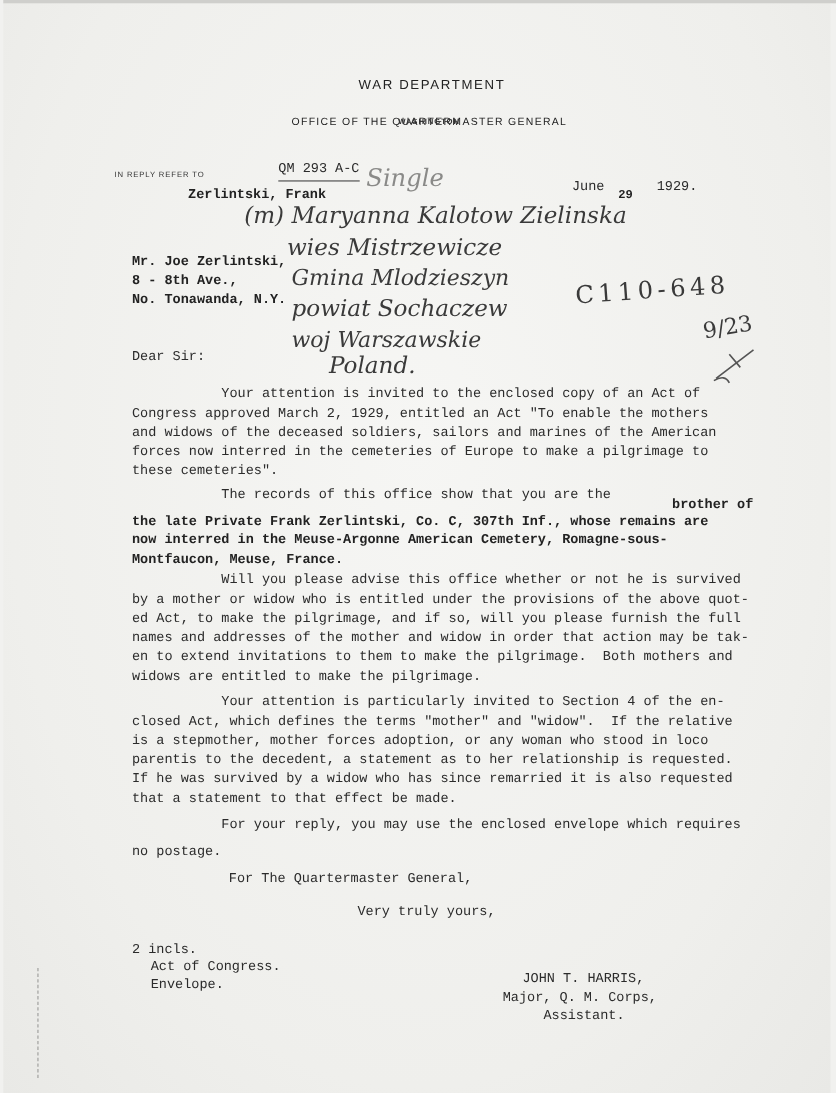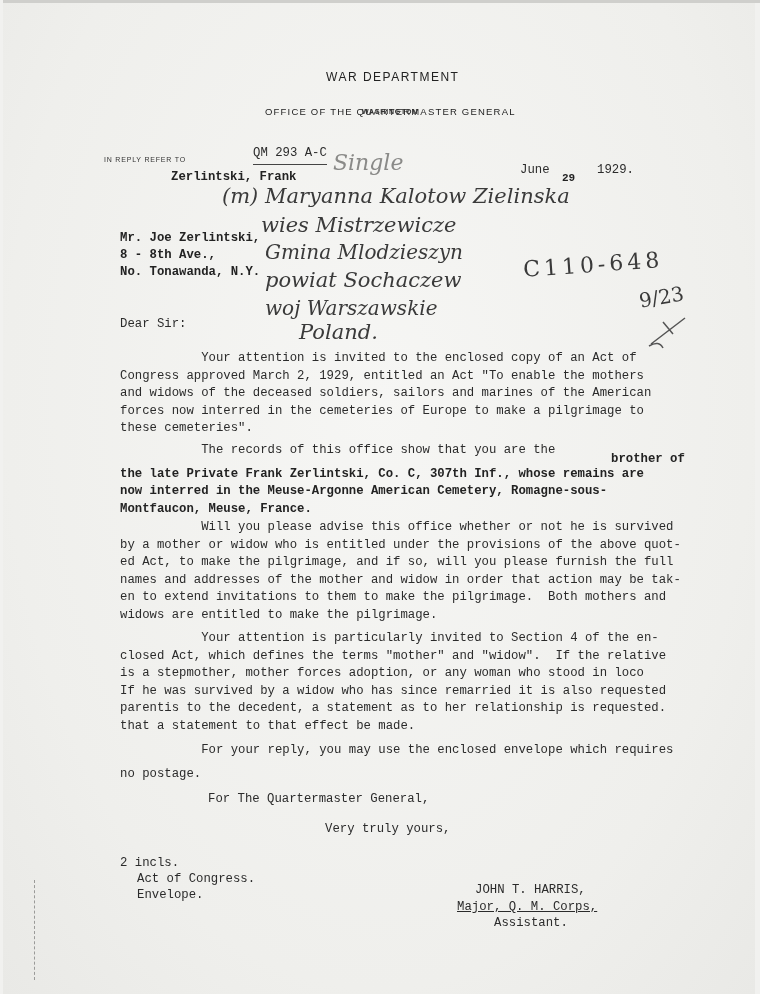--- a/index.html
+++ b/index.html
@@ -86,33 +86,33 @@
     <span class="line">ed Act, to make the pilgrimage, and if so, will you please furnish the full</span>
     <span class="line">names and addresses of the mother and widow in order that action may be tak-</span>
     <span class="line">en to extend invitations to them to make the pilgrimage.  Both mothers and</span>
     <span class="line">widows are entitled to make the pilgrimage.</span>
   </div>
 
   <div class="para" style="top:630px;">
     <span class="line">           Your attention is particularly invited to Section 4 of the en-</span>
     <span class="line">closed Act, which defines the terms "mother" and "widow".  If the relative</span>
     <span class="line">is a stepmother, mother forces adoption, or any woman who stood in loco</span>
+    <span class="line">parentis to the decedent, a statement as to her relationship is requested.</span>
     <span class="line">If he was survived by a widow who has since remarried it is also requested</span>
-    <span class="line">parentis to the decedent, a statement as to her relationship is requested.</span>
     <span class="line">that a statement to that effect be made.</span>
   </div>
 
   <div class="para" style="top:738px; line-height:24px;">
     <span class="line">           For your reply, you may use the enclosed envelope which requires</span>
     <span class="line">no postage.</span>
   </div>
 
   <div class="abs type" style="left:205px; top:791px;">For The Quartermaster General,</div>
   <div class="abs type" style="left:322px; top:821px;">Very truly yours,</div>
 
   <div class="abs type" style="left:117px; top:855px;">2 incls.</div>
   <div class="abs type" style="left:134px; top:871px;">Act of Congress.</div>
   <div class="abs type" style="left:134px; top:887px;">Envelope.</div>
 
   <div class="abs type" style="left:472px; top:882px;">JOHN T. HARRIS,</div>
-  <div class="abs type" style="left:454px; top:899px;text-decoration:underline;">Major, Q. M. Corps,</div>
+  <div class="abs type" style="left:454px; top:899px;">Major, Q. M. Corps,</div>
   <div class="abs type" style="left:491px; top:915px;">Assistant.</div>
 </div>
 
 </body></html>

